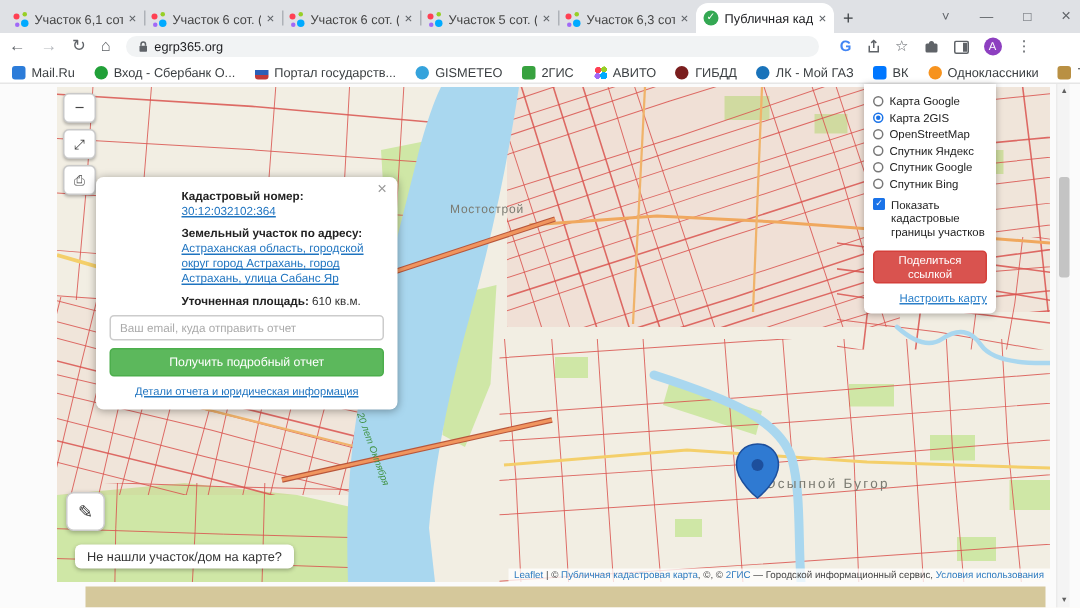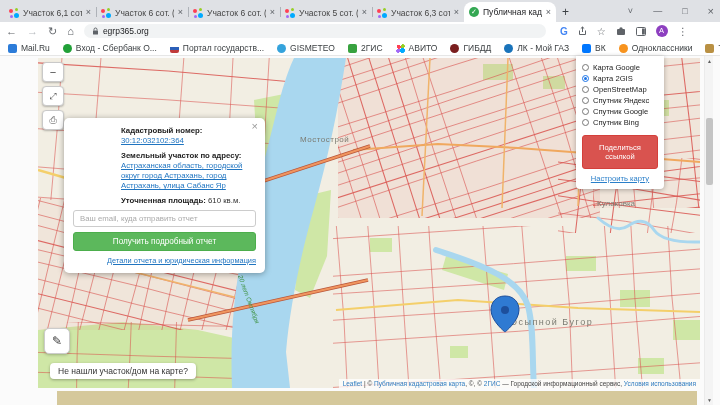--- a/index.html
+++ b/index.html
@@ -78,36 +78,36 @@
     box-shadow:0 1px 6px rgba(0,0,0,.35);padding:8px 9px 7px 9px;font-size:7.8px;color:#333;line-height:1.32;z-index:5;}
   .info-panel b{color:#222;}
   .info-panel .row{margin-bottom:4px;margin-left:48px;}
   .ilink{color:#1f74c0;text-decoration:underline;}
   .ip-close{position:absolute;right:7px;top:3px;font-size:11px;color:#9a9a9a;line-height:1;}
   .email-input{width:100%;height:17px;border:1px solid #ccc;border-radius:3px;font-size:7.8px;
     padding:0 6px;color:#333;font-family:"Liberation Sans",sans-serif;}
   .email-input::placeholder{color:#aaa;}
   .report-btn{width:100%;height:19px;margin-top:5px;background:#5cb85c;border:1px solid #4cae4c;
     border-radius:3px;color:#fff;font-size:8.2px;font-family:"Liberation Sans",sans-serif;}
-  .center-link{display:block;text-align:right;margin-top:5px;font-size:7.4px;color:#1f74c0;text-decoration:underline;}
+  .center-link{display:block;text-align:center;margin-top:5px;font-size:7.4px;color:#1f74c0;text-decoration:underline;}
 
   
   .layers-panel{position:absolute;left:576px;top:0px;width:88px;background:#fff;border-radius:0 0 4px 4px;
     box-shadow:0 1px 5px rgba(0,0,0,.3);padding:5px 6px 6px 6px;font-size:7.6px;color:#222;z-index:5;}
   .opt-row{display:flex;align-items:center;gap:4px;margin:2px 0;}
   .radio{width:7px;height:7px;border:1px solid #777;border-radius:50%;flex:0 0 auto;position:relative;background:#fff;}
   .radio.sel{border-color:#1a73e8;}
   .radio.sel::after{content:"";position:absolute;left:1px;top:1px;width:3px;height:3px;border-radius:50%;background:#1a73e8;}
   .cbx-row{display:flex;align-items:flex-start;gap:4px;margin:5px 0 2px 0;}
   .cbx{width:8px;height:8px;border:1px solid #888;border-radius:1px;flex:0 0 auto;background:#fff;
     font-size:6px;line-height:7px;text-align:center;color:#fff;}
   .cbx.on{background:#1a73e8;border-color:#1a73e8;}
-  .share-btn{width:100%;height:34px;margin-top:6px;background:#d9534f;border:1px solid #d43f3a;
+  .share-btn{width:100%;height:22px;margin-top:6px;background:#d9534f;border:1px solid #d43f3a;
     border-radius:3px;color:#fff;font-size:7.6px;font-family:"Liberation Sans",sans-serif;}
-  .cfg-link{display:block;text-align:center;margin-top:5px;font-size:7.6px;color:#2a7fc9;text-decoration:underline;}
+  .cfg-link{display:block;text-align:right;margin-top:5px;font-size:7.6px;color:#2a7fc9;text-decoration:underline;}
 
   
   .pline{fill:none;stroke:#d9534f;stroke-width:.65;opacity:.85;}
   .pline.bold{stroke-width:1.05;}
   .grn{fill:#cfe7a6;}
   .maplabel{fill:#7b7b72;font-family:"Liberation Sans",sans-serif;}
 </style>
 </head>
 <body>
 
@@ -608,20 +608,24 @@
         <div class="opt-row">
           <span class="radio"></span>
           <span>Спутник Google</span>
         </div>
         <div class="opt-row">
           <span class="radio"></span>
           <span>Спутник Bing</span>
         </div>
       </div>
     <div id="layer-checkboxes">
+        <div class="cbx-row">
+          <span class="cbx on">✓</span>
+          <span>Показать кадастровые границы участков</span>
+        </div>
       </div>
     <button class="share-btn">Поделиться ссылкой</button>
     <a class="cfg-link" href="#">Настроить карту</a>
   </div>
 
   <div class="ad-banner"></div>
 
   <div class="scrollbar">
     <div class="sb-arrow sb-up">▲</div>
     <div class="sb-thumb"></div>

